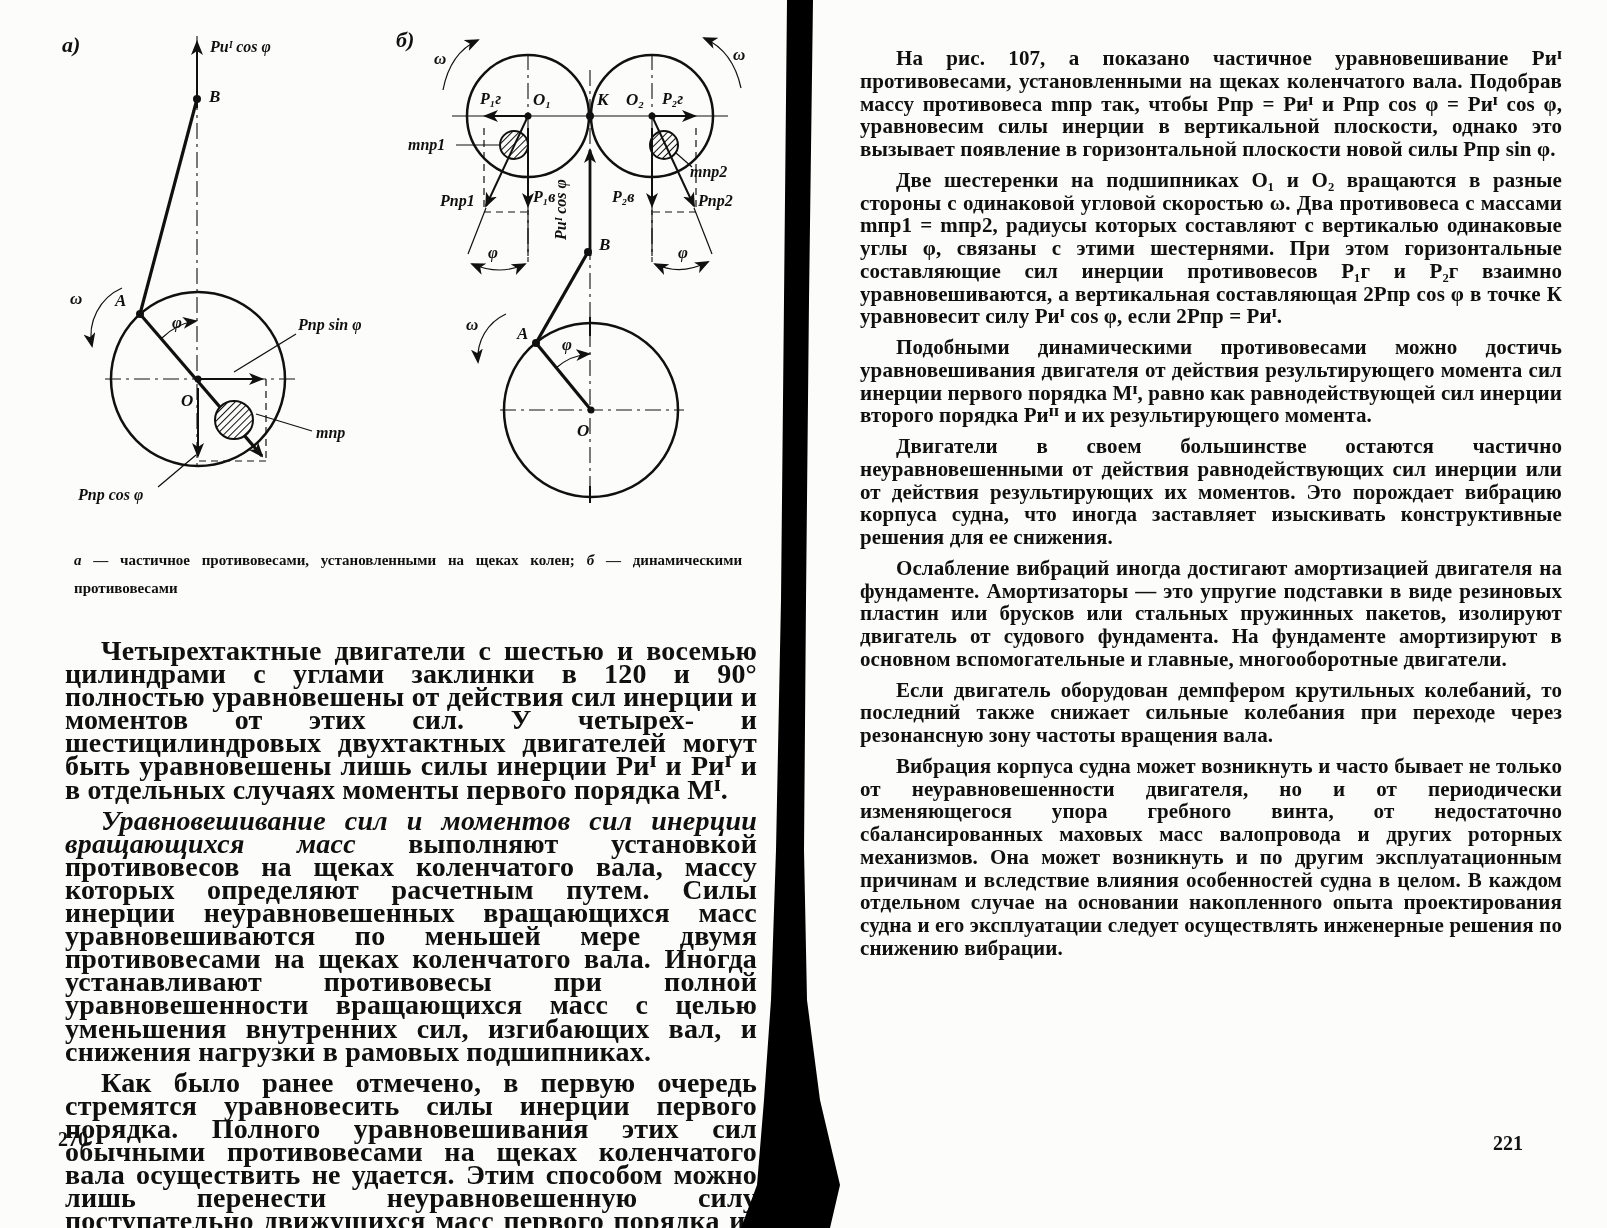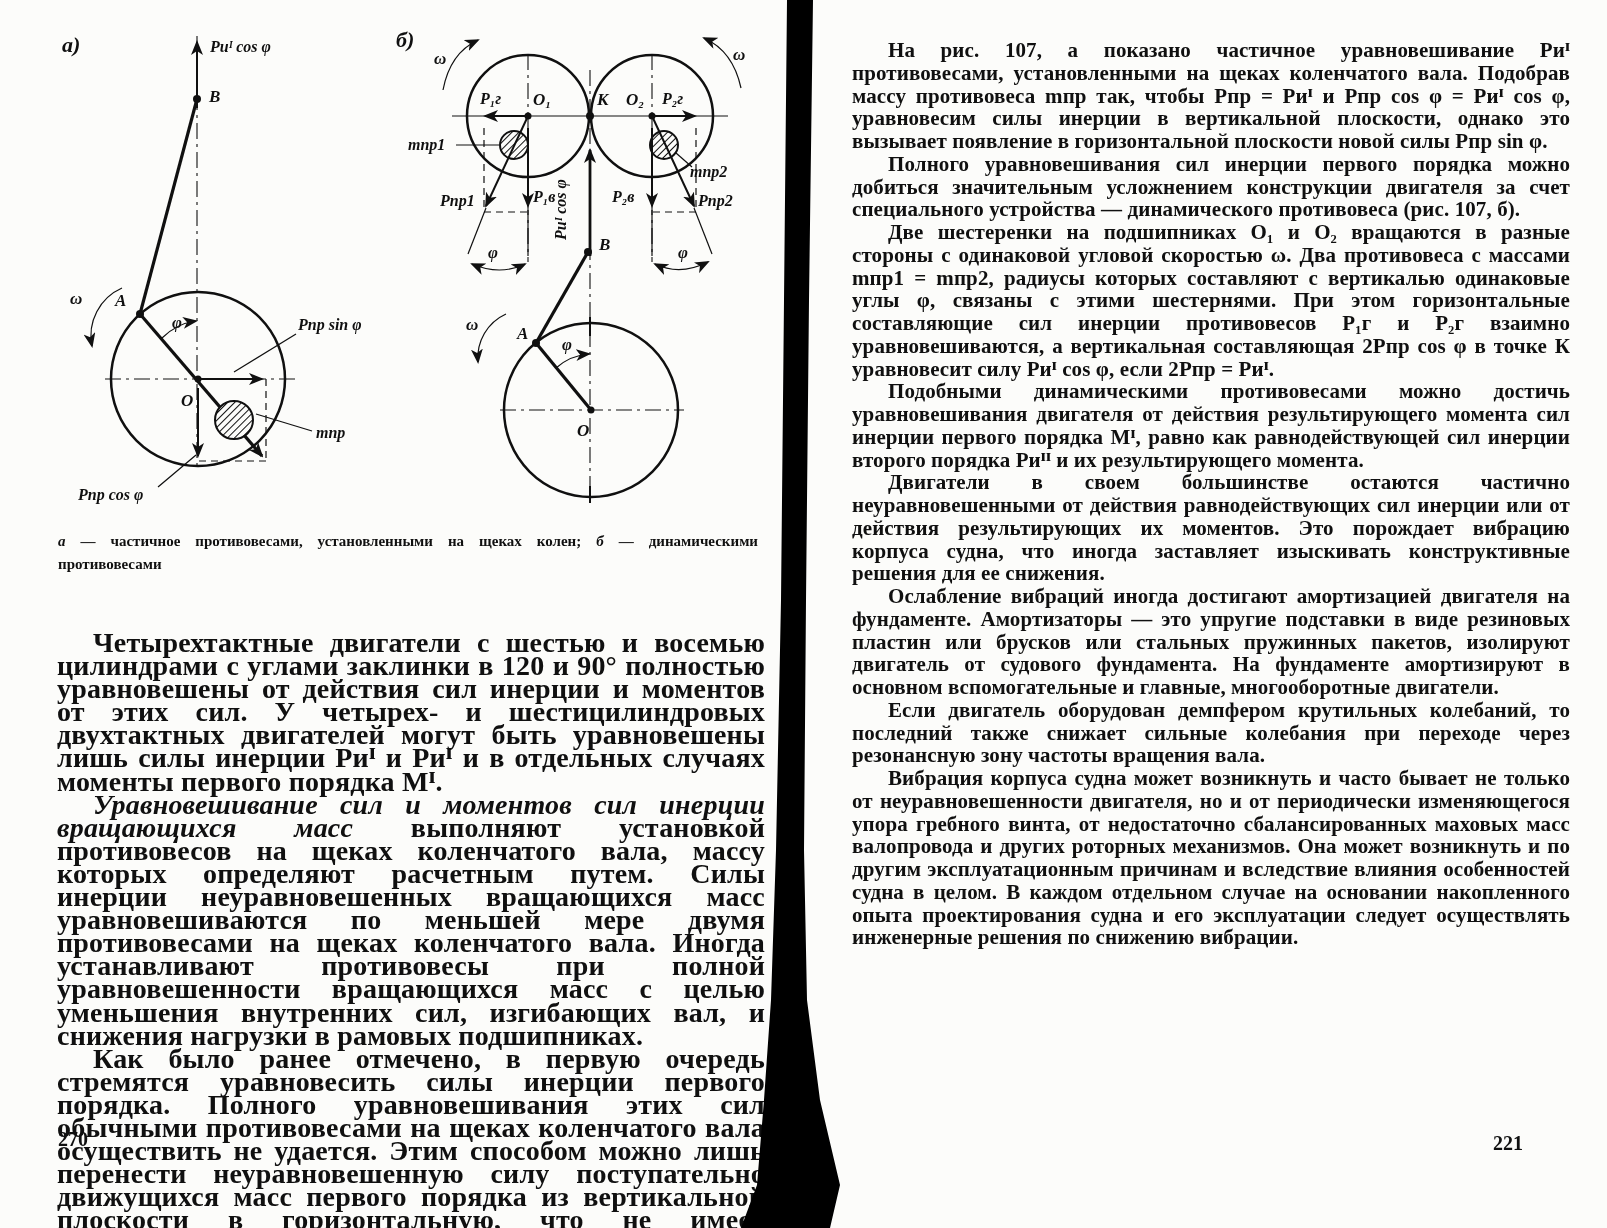--- a/index.html
+++ b/index.html
@@ -4,28 +4,28 @@
 <style>
   html,body{margin:0;padding:0;}
   body{
     width:1607px;height:1228px;position:relative;overflow:hidden;
     background:#fcfcfa;color:#101010;
     font-family:"Liberation Serif","DejaVu Serif","DejaVu Sans",serif;
   }
   .abs{position:absolute;}
   
   .col{text-align:justify;}
-  .col p{margin:0;text-indent:36px;}
+  .col p{margin:8px;text-indent:36px;}
   #left-col{left:57px;top:631px;width:708px;font-size:28px;line-height:23.1px;font-weight:600;letter-spacing:.2px;}
   #right-col{left:852px;top:39px;width:718px;font-size:21px;line-height:22.75px;font-weight:600;letter-spacing:.1px;}
   .ital{font-style:italic;}
   
   #caption{left:58px;top:530px;width:700px;}
   #caption .cap-title{font-size:19px;font-weight:600;margin:0 0 6px 0;letter-spacing:.2px;}
-  #caption .cap-legend{font-size:15px;font-weight:600;margin:0;text-align:justify;word-spacing:5px;line-height:23px;}
+  #caption .cap-legend{font-size:15px;font-weight:600;margin:16px;text-align:justify;word-spacing:5px;line-height:28px;}
   .pagenum{font-size:20px;font-weight:600;}
   #pn-left{left:58px;top:1128px;}
   #pn-right{left:1468px;top:1132px;margin-left:25px;}
   
   #fig{left:0;top:0;}
   #fig text{fill:#101010;}
   .ftxt{font:italic 600 16px "Liberation Serif","DejaVu Serif","DejaVu Sans",serif;}
   .fpt{font:italic 600 17px "Liberation Serif","DejaVu Serif","DejaVu Sans",serif;}
   .fpanel{font:italic 700 22px "Liberation Serif","DejaVu Serif","DejaVu Sans",serif;}
   .ln{stroke:#101010;fill:none;}
@@ -160,21 +160,20 @@
 
 <div id="left-col" class="abs col">
   <p>Четырехтактные двигатели с шестью и восемью цилиндрами с углами заклинки в 120 и 90° полностью уравновешены от действия сил инерции и моментов от этих сил. У четырех- и шестицилиндровых двухтактных двигателей могут быть уравновешены лишь силы инерции Pиᴵ и Pиᴵ и в отдельных случаях моменты первого порядка Мᴵ.</p>
   <p><span class="ital">Уравновешивание сил и моментов сил инерции вращающихся масс</span> <span>выполняют установкой противовесов на щеках коленчатого вала, массу которых определяют расчетным путем. Силы инерции неуравновешенных вращающихся масс уравновешиваются по меньшей мере двумя противовесами на щеках коленчатого вала. Иногда устанавливают противовесы при полной уравновешенности вращающихся масс с целью уменьшения внутренних сил, изгибающих вал, и снижения нагрузки в рамовых подшипниках.</span></p>
   <p>Как было ранее отмечено, в первую очередь стремятся уравновесить силы инерции первого порядка. Полного уравновешивания этих сил обычными противовесами на щеках коленчатого вала осуществить не удается. Этим способом можно лишь перенести неуравновешенную силу поступательно движущихся масс первого порядка из вертикальной плоскости в горизонтальную, что не имеет практического смысла.</p>
 </div>
 <div id="pn-left" class="abs pagenum">270</div>
 
 <div id="right-col" class="abs col">
   <p>На рис. 107, а показано частичное уравновешивание Pиᴵ противовесами, установленными на щеках коленчатого вала. Подобрав массу противовеса mпр так, чтобы Pпр = Pиᴵ и Pпр cos φ = Pиᴵ cos φ, уравновесим силы инерции в вертикальной плоскости, однако это вызывает появление в горизонтальной плоскости новой силы Pпр sin φ.</p>
-  <p>Полного уравновешивания сил инерции первого порядка можно добиться значительным усложнением конструкции двигателя за счет специального устройства — динамического противовеса (рис. 107, б).</p>
   <p>Две шестеренки на подшипниках О₁ и О₂ вращаются в разные стороны с одинаковой угловой скоростью ω. Два противовеса с массами mпр1 = mпр2, радиусы которых составляют с вертикалью одинаковые углы φ, связаны с этими шестернями. При этом горизонтальные составляющие сил инерции противовесов P₁г и P₂г взаимно уравновешиваются, а вертикальная составляющая 2Pпр cos φ в точке К уравновесит силу Pиᴵ cos φ, если 2Pпр = Pиᴵ.</p>
   <p>Подобными динамическими противовесами можно достичь уравновешивания двигателя от действия результирующего момента сил инерции первого порядка Мᴵ, равно как равнодействующей сил инерции второго порядка Pиᴵᴵ и их результирующего момента.</p>
   <p>Двигатели в своем большинстве остаются частично неуравновешенными от действия равнодействующих сил инерции или от действия результирующих их моментов. Это порождает вибрацию корпуса судна, что иногда заставляет изыскивать конструктивные решения для ее снижения.</p>
   <p>Ослабление вибраций иногда достигают амортизацией двигателя на фундаменте. Амортизаторы — это упругие подставки в виде резиновых пластин или брусков или стальных пружинных пакетов, изолируют двигатель от судового фундамента. На фундаменте амортизируют в основном вспомогательные и главные, многооборотные двигатели.</p>
   <p>Если двигатель оборудован демпфером крутильных колебаний, то последний также снижает сильные колебания при переходе через резонансную зону частоты вращения вала.</p>
   <p>Вибрация корпуса судна может возникнуть и часто бывает не только от неуравновешенности двигателя, но и от периодически изменяющегося упора гребного винта, от недостаточно сбалансированных маховых масс валопровода и других роторных механизмов. Она может возникнуть и по другим эксплуатационным причинам и вследствие влияния особенностей судна в целом. В каждом отдельном случае на основании накопленного опыта проектирования судна и его эксплуатации следует осуществлять инженерные решения по снижению вибрации.</p>
 </div>
 <div id="pn-right" class="abs pagenum">221</div>
 
 <svg id="gutter" class="abs" width="1607" height="1228" viewBox="0 0 1607 1228" style="pointer-events:none;">

